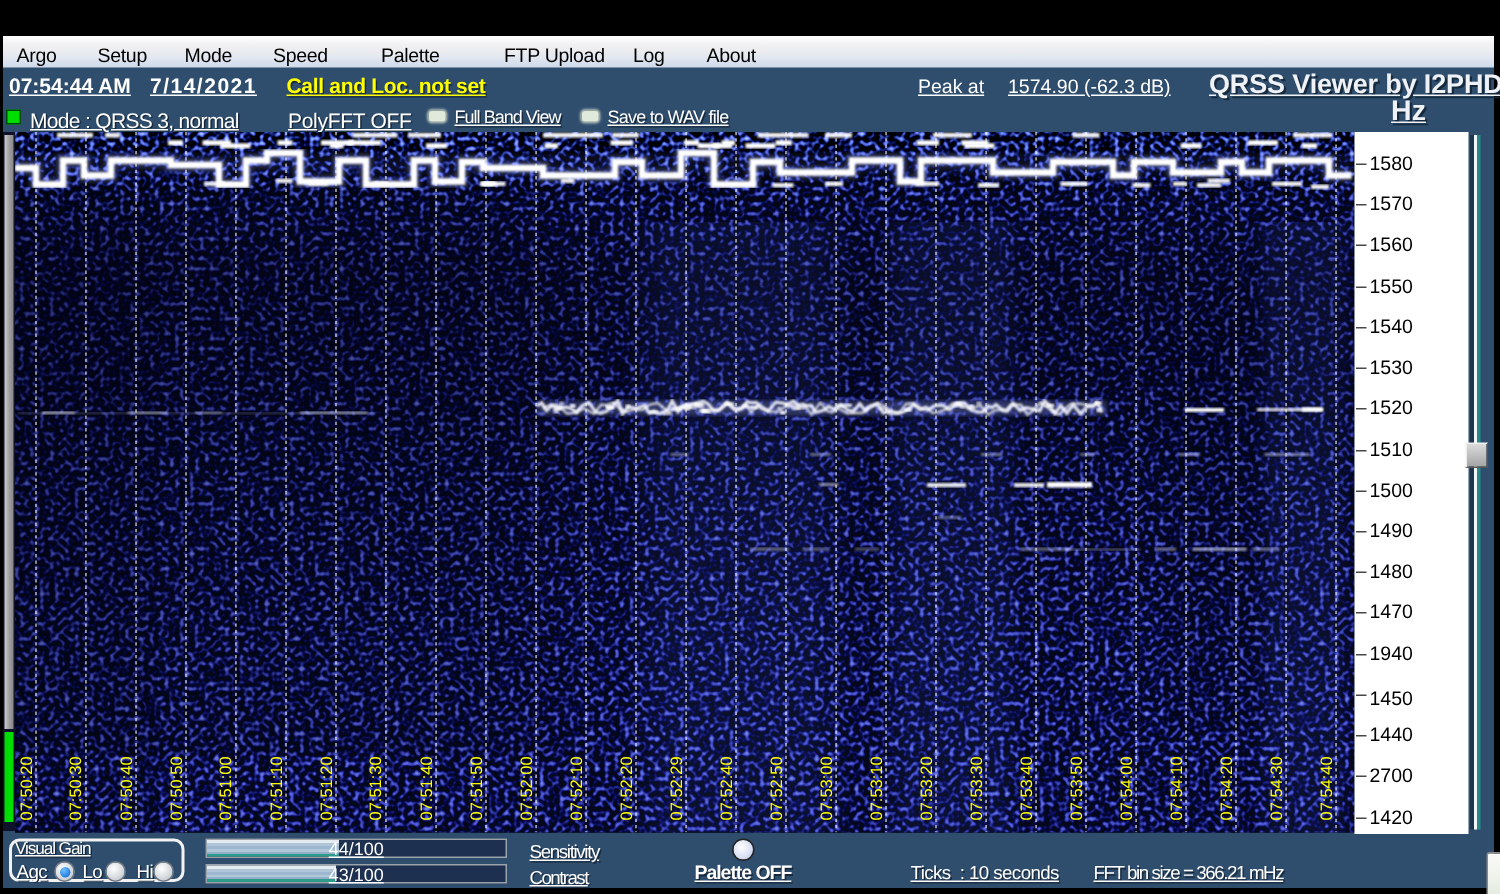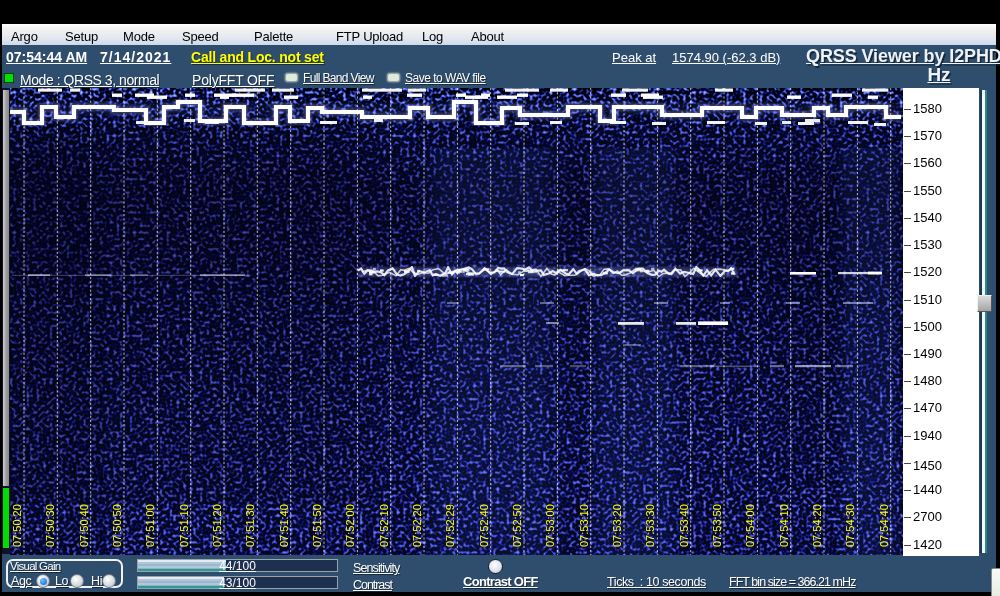--- a/index.html
+++ b/index.html
@@ -431,17 +431,17 @@
 <div class="radio" style="left:36px;top:574px">
     <div class="rdot"></div>
   </div>
 <div class="radio" style="left:70px;top:574px"></div>
 <div class="radio" style="left:102px;top:574px"></div>
 <div class="abs slider" id="sl1"><div class="sfill" style="width:88px"></div><span style="position:relative">44/100</span></div>
 <div class="abs slider" id="sl2"><div class="sfill" style="width:86px"></div><span style="position:relative">43/100</span></div>
 <div class="abs wt bl" id="sens">Sensitivity</div>
 <div class="abs wt bl" id="cont">Contrast</div>
 <div class="abs" id="knob"></div>
-<div class="abs wt" id="capt">Contrast OFF</div>
+<div class="abs wt" id="capt">Palette OFF</div>
 <div class="abs wt bl" id="ticks">Ticks&nbsp;&nbsp;: 10 seconds</div>
 <div class="abs wt bl" id="fft">FFT bin size = 366.21 mHz</div>
 <div class="btn" id="stop">Stop</div>
 <div class="btn" id="exit">Exit</div>
 
 </body></html>

